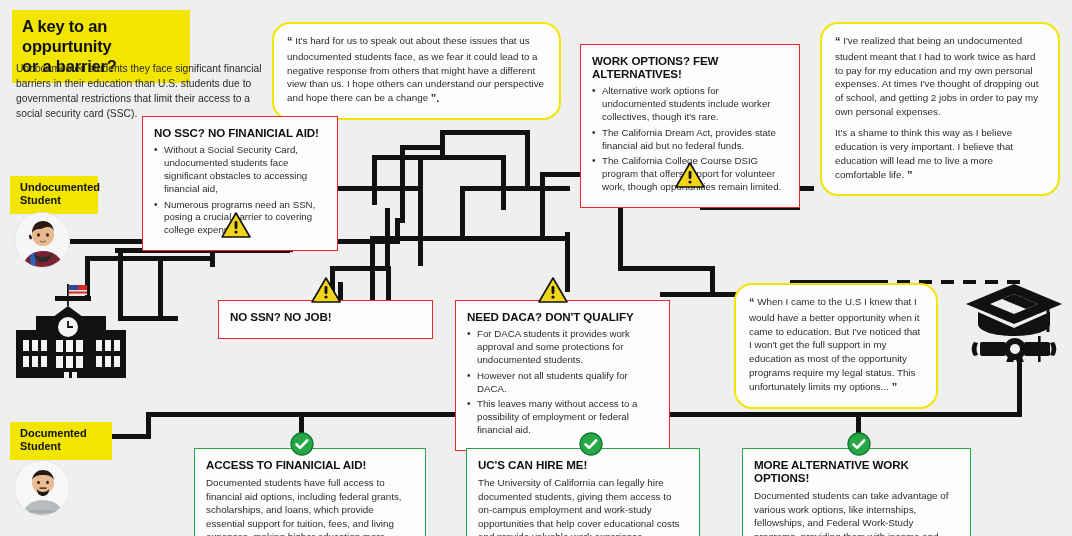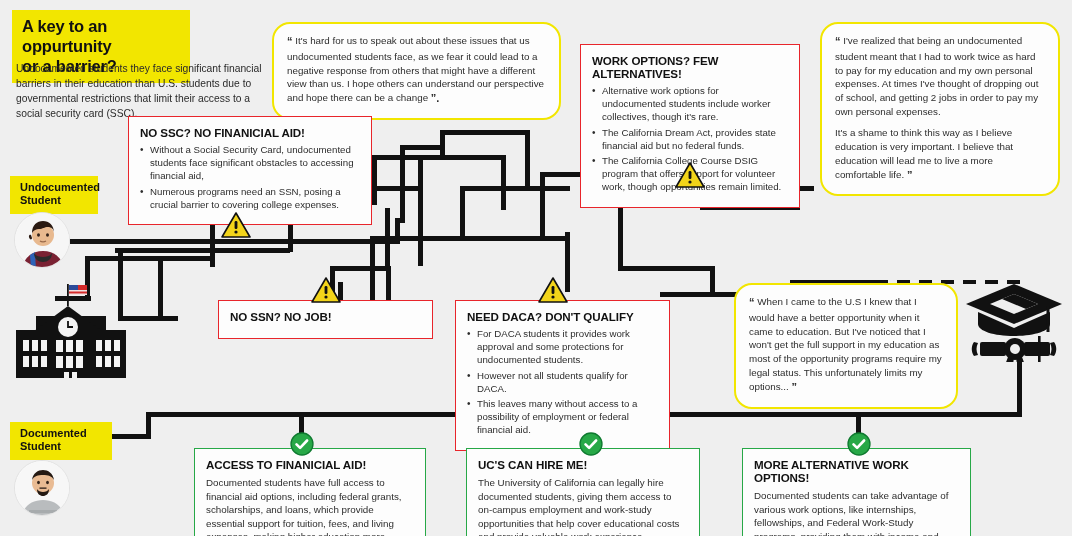--- a/index.html
+++ b/index.html
@@ -273,27 +273,27 @@
       <span class="qm">”.</span></p>
   </div>
 
   <div class="abs quote" style="left:820px; top:22px; width:240px;">
     <p><span class="qm">“</span>
       <span>I've realized that being an undocumented student meant that I had to work twice as hard to pay for my education and my own personal expenses.  At times I've thought of dropping out of school, and getting 2 jobs in order to pay my own personal expenses.</span></p>
     <p><span>It's a shame to think this way as I believe education is very important. I believe that education will lead me to live a more comfortable life.</span>
       <span class="qm">”</span></p>
   </div>
 
-  <div class="abs quote" style="left:734px; top:283px; width:224px;">
+  <div class="abs quote" style="left:734px; top:283px; width:204px;">
     <p><span class="qm">“</span>
       <span>When I came to the U.S I knew that I would have a better opportunity when it came to education. But I've noticed that I won't get the full support in my education as most of the opportunity programs require my legal status. This unfortunately limits my options...</span>
       <span class="qm">”</span></p>
   </div>
 
-  <div class="abs card red" style="left:128px; top:116px; width:244px;">
+  <div class="abs card red" style="left:142px; top:116px; width:196px;">
     <h3>NO SSC? NO FINANICIAL AID!</h3>
     <ul>
       <li>Without a Social Security Card, undocumented students face significant obstacles to accessing financial aid,</li>
       <li>Numerous programs need an SSN, posing a crucial barrier to covering college expenses.</li>
     </ul>
   </div>
   <div class="abs warn" style="left:221px; top:212px;">
     <svg viewBox="0 0 30 26" width="30" height="26">
       <path d="M15 1 29 25H1Z" fill="#f2d41a" stroke="#111" stroke-width="1.6" stroke-linejoin="round"></path>
       <rect x="13.6" y="9" width="2.8" height="8" rx="1.2" fill="#111"></rect>

